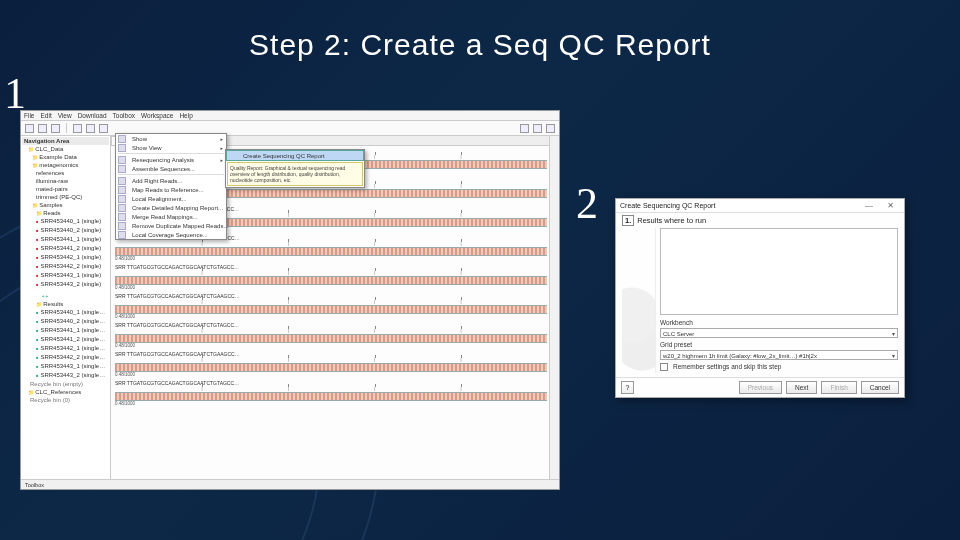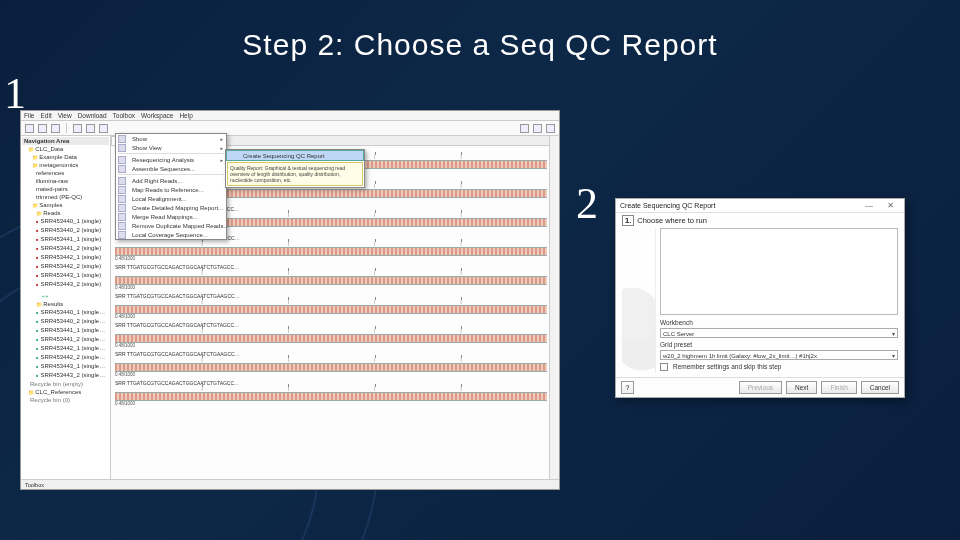--- a/index.html
+++ b/index.html
@@ -171,21 +171,21 @@
     width: 13px; height: 13px; border: 1px solid #999; text-align: center;
     line-height: 11px; background: linear-gradient(#fff,#eee);
   }
 </style>
 </head>
 <body>
 
 <div class="bg-curve"></div>
 <div class="bg-curve two"></div>
 
-<div class="title">Step 2: Choose a Seq QC Report</div>
+<div class="title">Step 2: Create a Seq QC Report</div>
 <div class="callout-num callout-1">1</div>
 <div class="callout-num callout-2">2</div>
 
 <div class="app1">
   <div class="menubar">
     <span>File</span>
     <span>Edit</span>
     <span>View</span>
     <span>Download</span>
     <span>Toolbox</span>
@@ -377,21 +377,21 @@
     <div class="sub-desc">Quality Report: Graphical &amp; textual sequencing read overview of length distribution, quality distribution, nucleotide composition, etc.</div>
   </div>
 </div>
 
 <div class="app2">
   <div class="titlebar">
     <span>Create Sequencing QC Report</span>
     <span class="winbtns">— ✕</span>
   </div>
   <div class="step-label">
-    <b>1.</b><span>Choose where to run</span>
+    <b>1.</b><span>Results where to run</span>
   </div>
   <div class="content">
     <div class="deco-col"></div>
     <div class="form-col">
       <div class="preview-box"></div>
       <div class="form-row">
         <label>Workbench</label>
       </div>
       <div class="form-row">
         <div class="txtfield dropdown">CLC Server</div>

